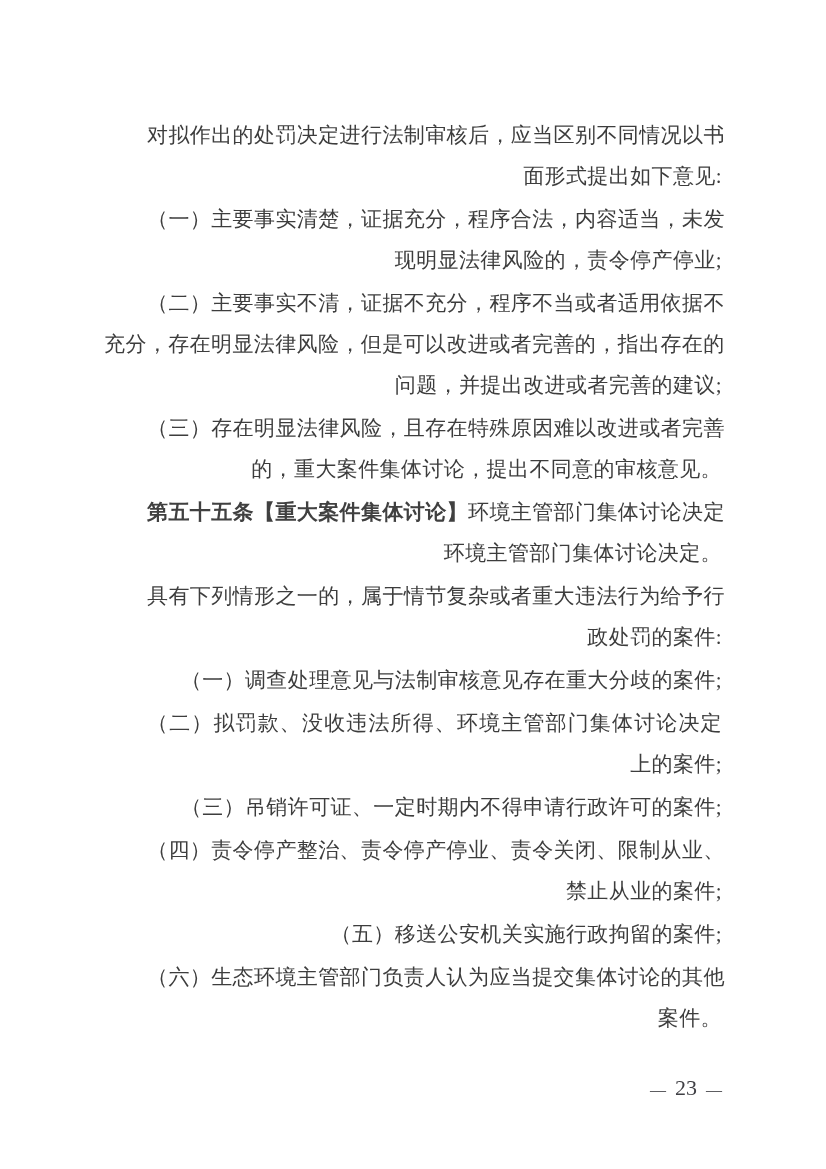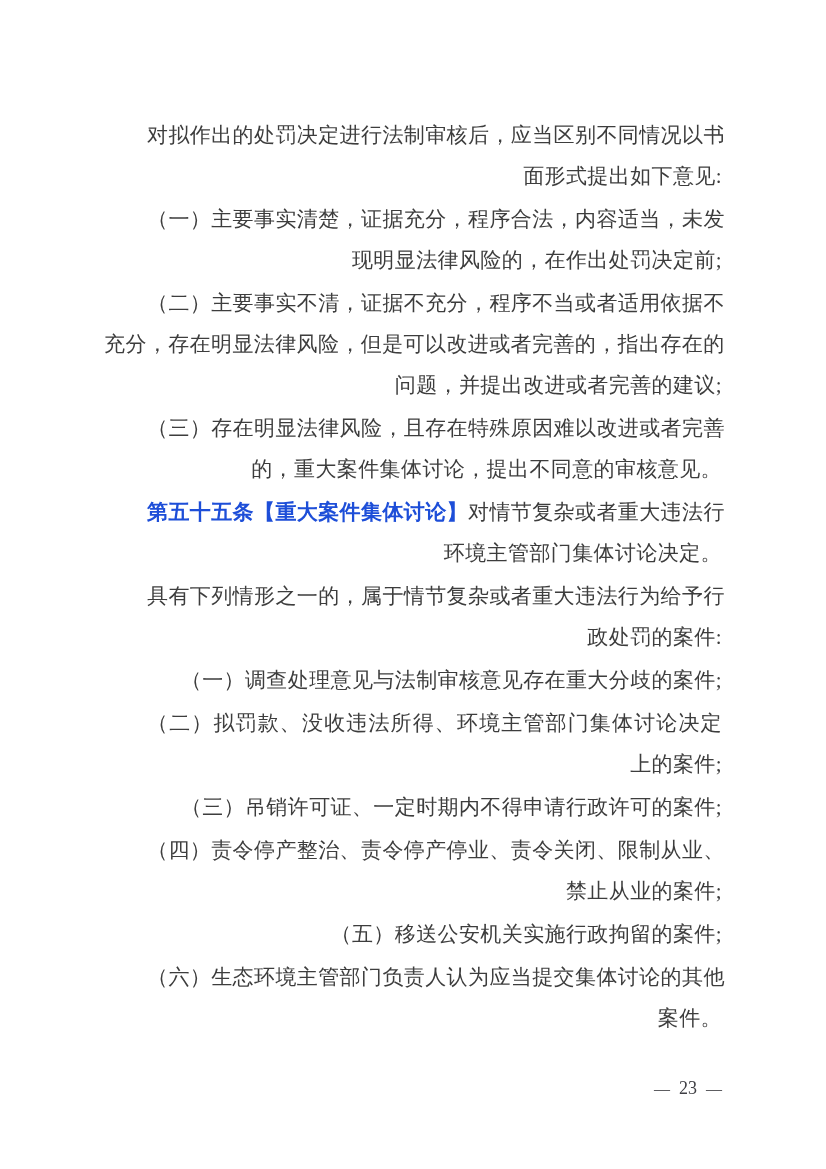--- a/index.html
+++ b/index.html
@@ -35,69 +35,69 @@
   }
   .ln.fill {
     text-align: justify;
     text-align-last: justify;
   }
   .ln.first {
     text-indent: 43px;
   }
   .bold {
     font-weight: 700;
-    color: #1d4ed8;
+    color: #404040;
   }
   .footer {
     position: absolute;
     right: 104px;
     top: 1074px;
     font-size: 17px;
     line-height: 28px;
     color: #3f3f44;
     letter-spacing: 0;
   }
   .footer .num {
     margin: 0 9px;
-    font-size: 18px;
+    font-size: 22px;
   }
   .footer .dash {
     font-size: 16px;
   }
 </style>
 </head>
 <body>
 
 <div class="page">
   <div class="text-body">
 
     <div class="para">
       <div class="ln first fill">对拟作出的处罚决定进行法制审核后，应当区别不同情况以书</div>
       <div class="ln">面形式提出如下意见:</div>
     </div>
 
     <div class="para">
       <div class="ln first fill">（一）主要事实清楚，证据充分，程序合法，内容适当，未发</div>
-      <div class="ln">现明显法律风险的，在作出处罚决定前;</div>
+      <div class="ln">现明显法律风险的，责令停产停业;</div>
     </div>
 
     <div class="para">
       <div class="ln first fill">（二）主要事实不清，证据不充分，程序不当或者适用依据不</div>
       <div class="ln fill">充分，存在明显法律风险，但是可以改进或者完善的，指出存在的</div>
       <div class="ln">问题，并提出改进或者完善的建议;</div>
     </div>
 
     <div class="para">
       <div class="ln first fill">（三）存在明显法律风险，且存在特殊原因难以改进或者完善</div>
       <div class="ln">的，重大案件集体讨论，提出不同意的审核意见。</div>
     </div>
 
     <div class="para">
       <div class="ln first fill">
-        <span class="bold">第五十五条【重大案件集体讨论】</span><span>对情节复杂或者重大违法行</span>
+        <span class="bold">第五十五条【重大案件集体讨论】</span><span>环境主管部门集体讨论决定</span>
       </div>
       <div class="ln">环境主管部门集体讨论决定。</div>
     </div>
 
     <div class="para">
       <div class="ln first fill">具有下列情形之一的，属于情节复杂或者重大违法行为给予行</div>
       <div class="ln">政处罚的案件:</div>
     </div>
 
     <div class="para">

